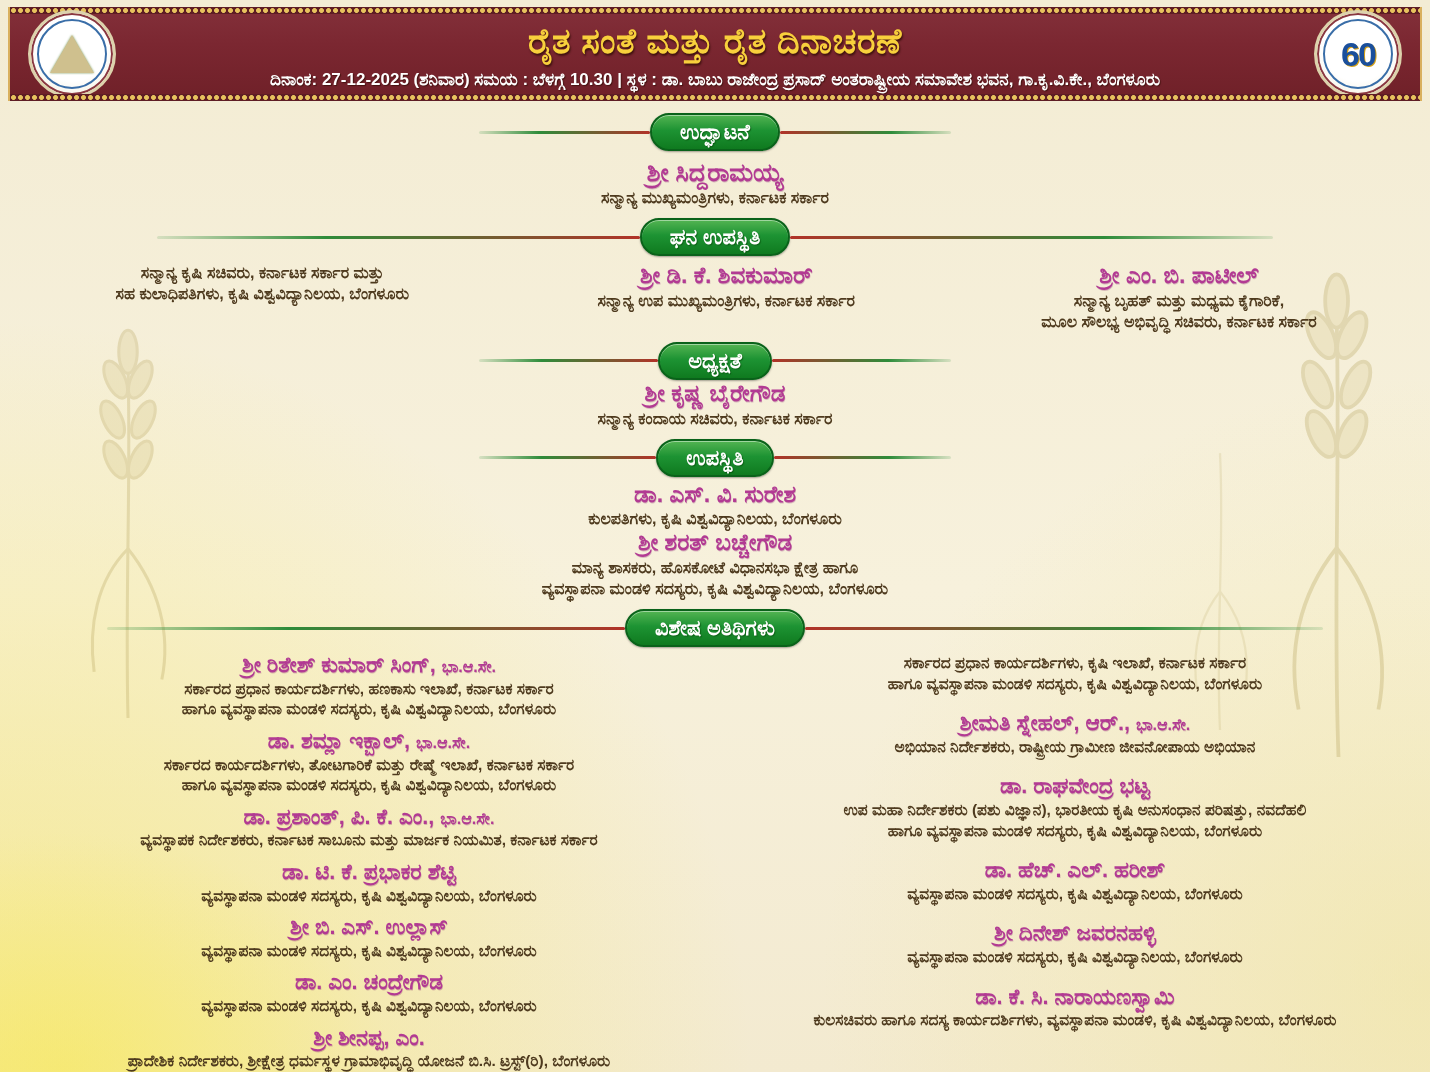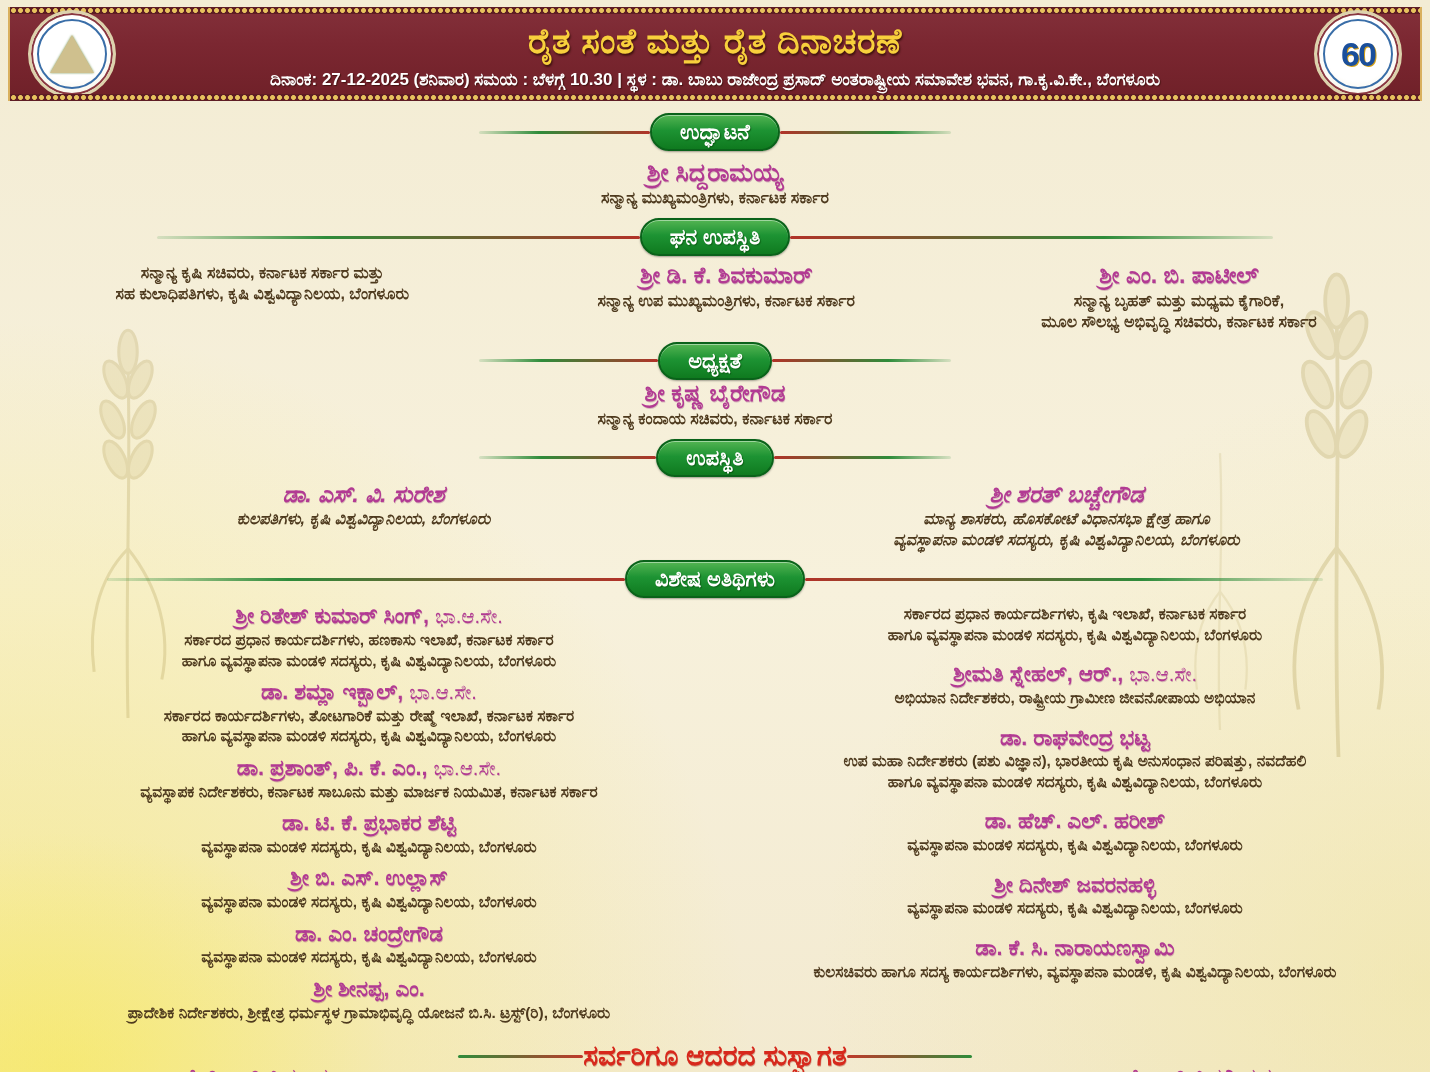--- a/index.html
+++ b/index.html
@@ -75,30 +75,30 @@
     color:#fff;font-weight:bold;font-size:21px;
     padding:5px 28px;white-space:nowrap;
     box-shadow:0 1px 2px rgba(0,0,0,.35), inset 0 1px 0 rgba(255,255,255,.45);
     text-shadow:1px 1px 1px rgba(0,60,0,.5);
   }
 
   
   .person{text-align:center;z-index:2;position:relative;}
   .person-name{color:#b23a93;font-weight:bold;font-size:23px;line-height:1.2;
     text-shadow:.5px .5px 0 rgba(120,20,90,.25);}
-  .person-name .suffix{font-size:20px;font-weight:normal;margin-left:6px;}
+  .person-name .suffix{font-size:16px;font-weight:bold;margin-left:6px;}
   .person-role{color:#4e3a1e;font-weight:bold;font-size:16px;line-height:1.32;}
   .person-role:empty{display:none;}
 
   .sec{flex:0 0 auto;position:relative;z-index:2;}
   .sec-inaug{margin-top:12px;}
   .sec-inaug .person{margin-top:6px;}
   .sec-inaug .person-name{font-size:25px;}
   .cols3{display:grid;grid-template-columns:1.05fr .95fr 1fr;margin:6px 26px 0;column-gap:14px;}
-  .cols2{display:grid;grid-template-columns:1fr 1fr;margin:4px 20px 0;column-gap:16px;font-style:italic;}
+  .cols2{display:grid;grid-template-columns:1fr;margin:4px 20px 0;column-gap:16px;}
   .sec-block{margin-top:10px;}
   .guests{display:grid;grid-template-columns:1.02fr .98fr;margin:6px 14px 0;column-gap:10px;}
   .guests .person{margin-bottom:9px;}
   .guests .person-name{font-size:21.5px;}
   .guests .person-role{font-size:15.5px;}
   .guests .colR .person{margin-bottom:17px;}
 
   
   .bottom-row{display:grid;grid-template-columns:1fr auto 1fr;align-items:start;
     margin:8px 30px 0;z-index:2;position:relative;}

